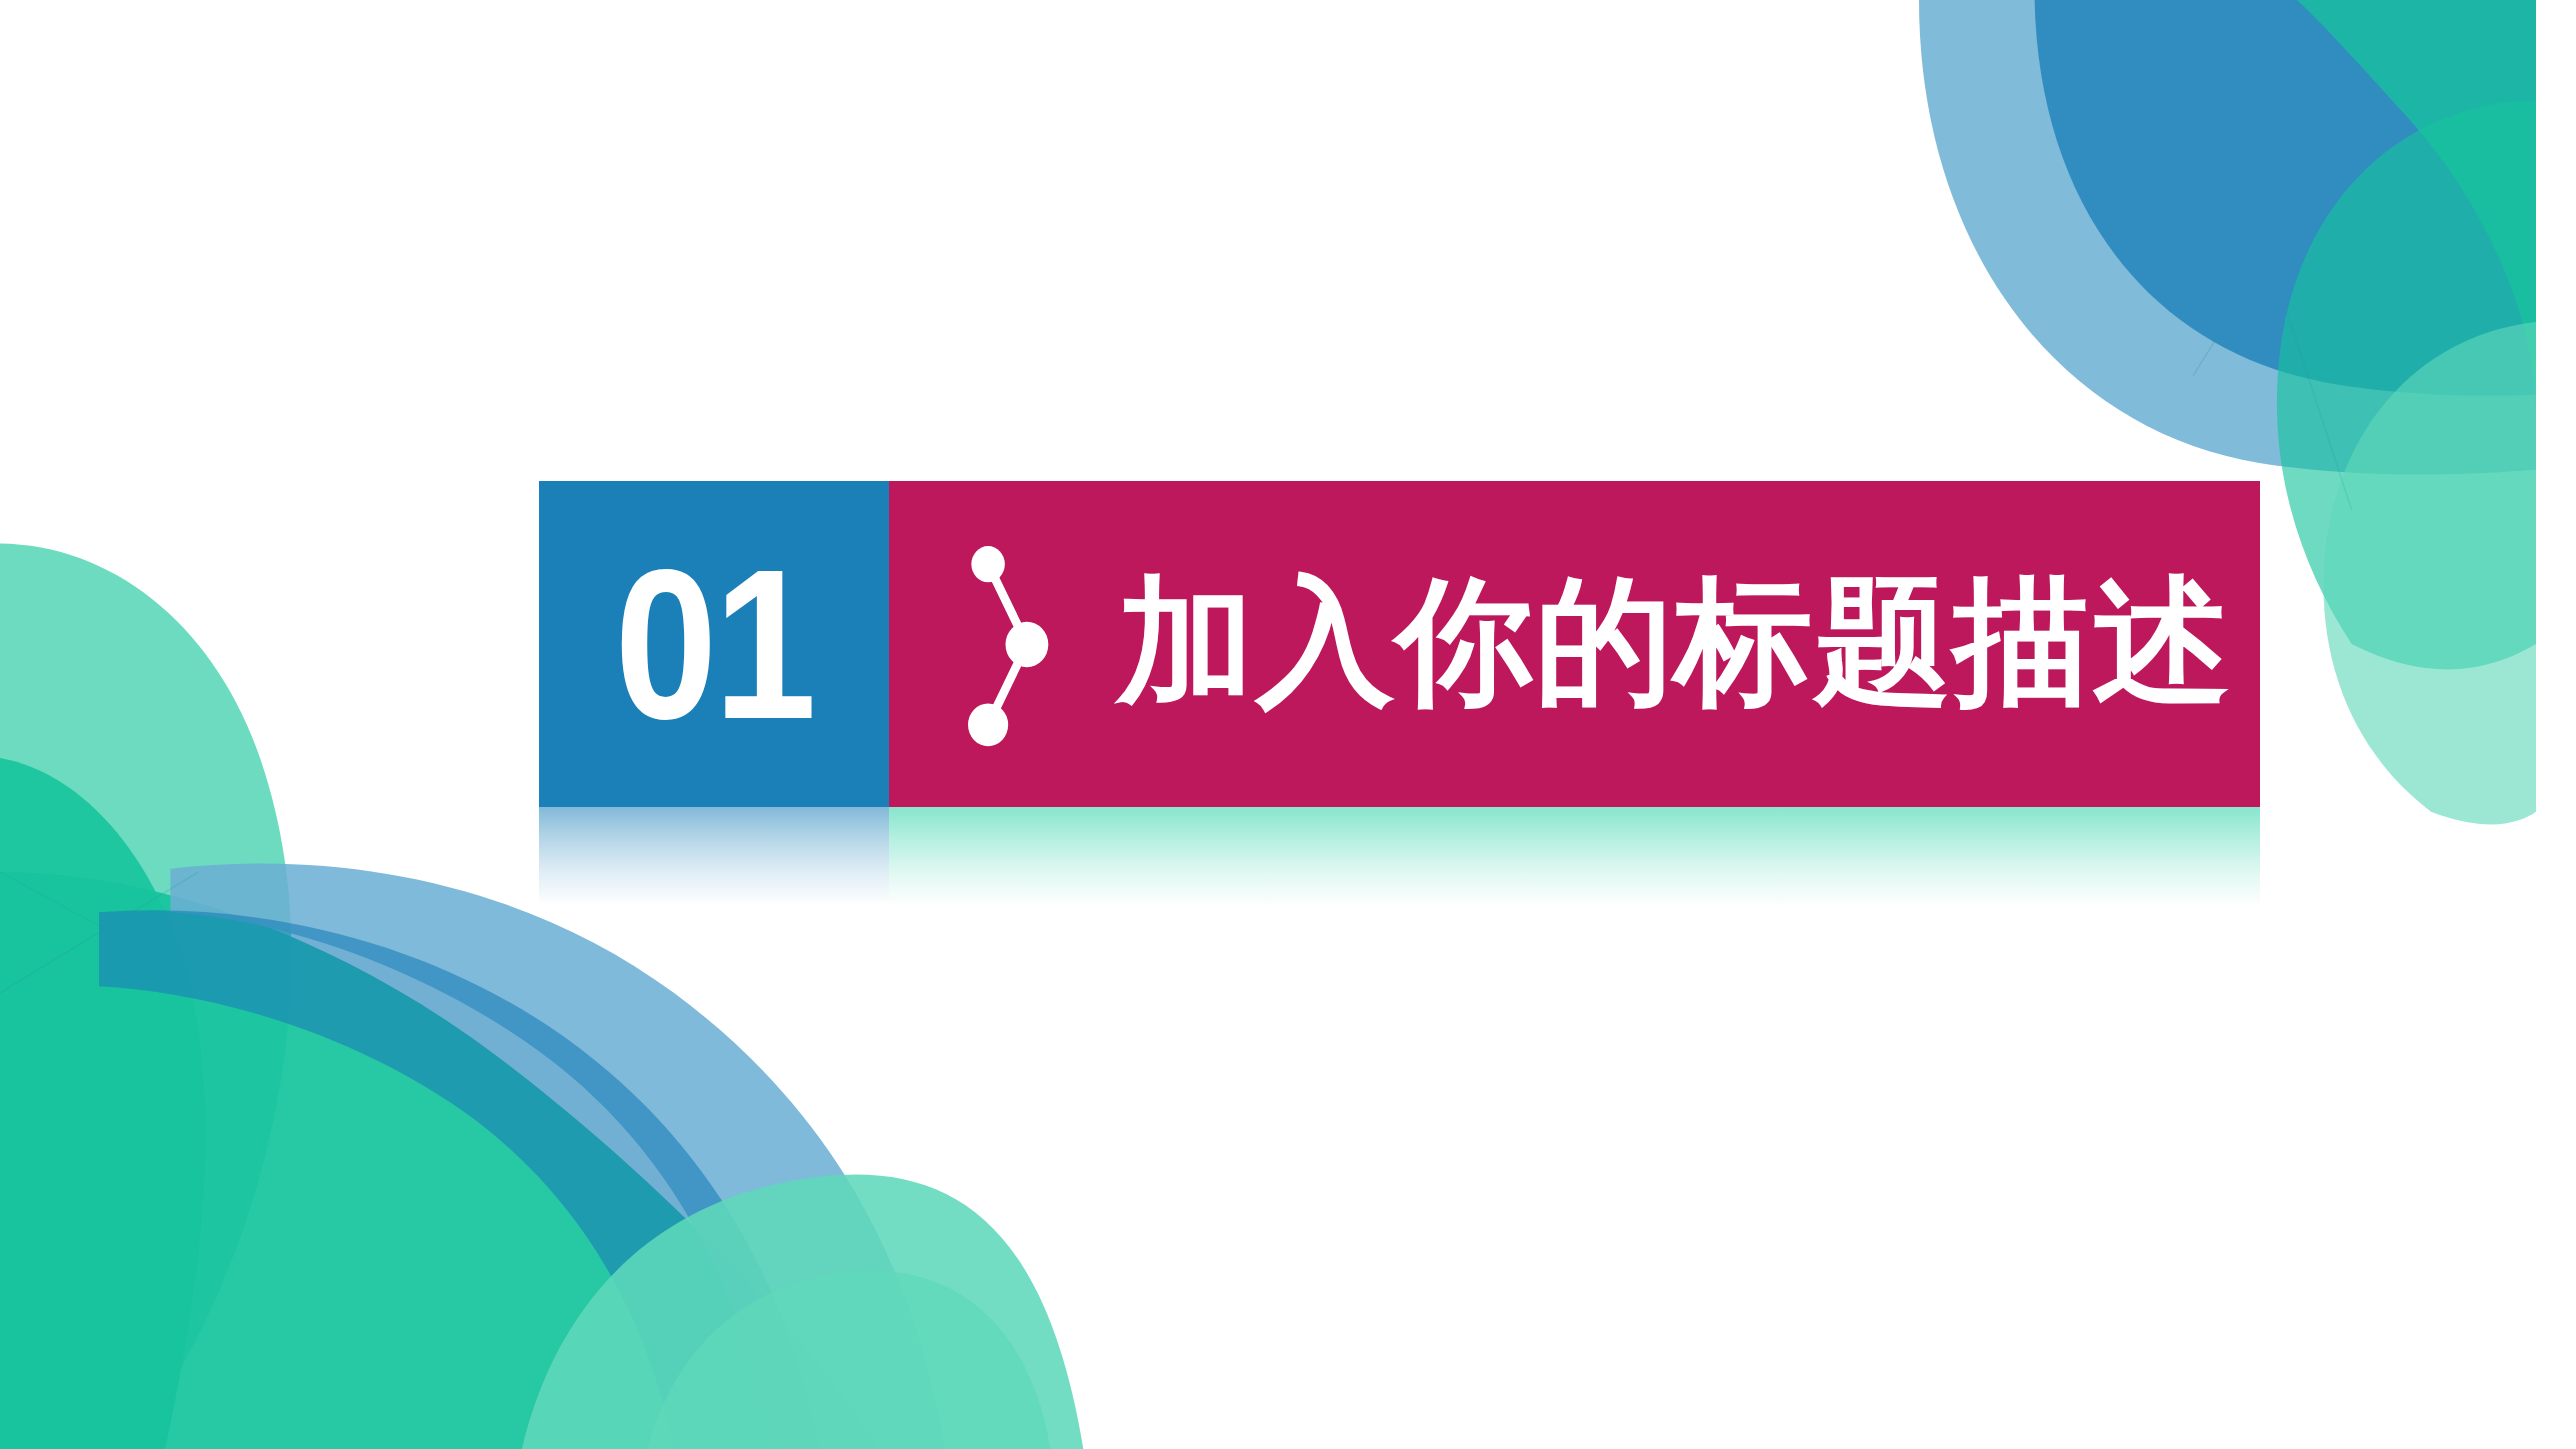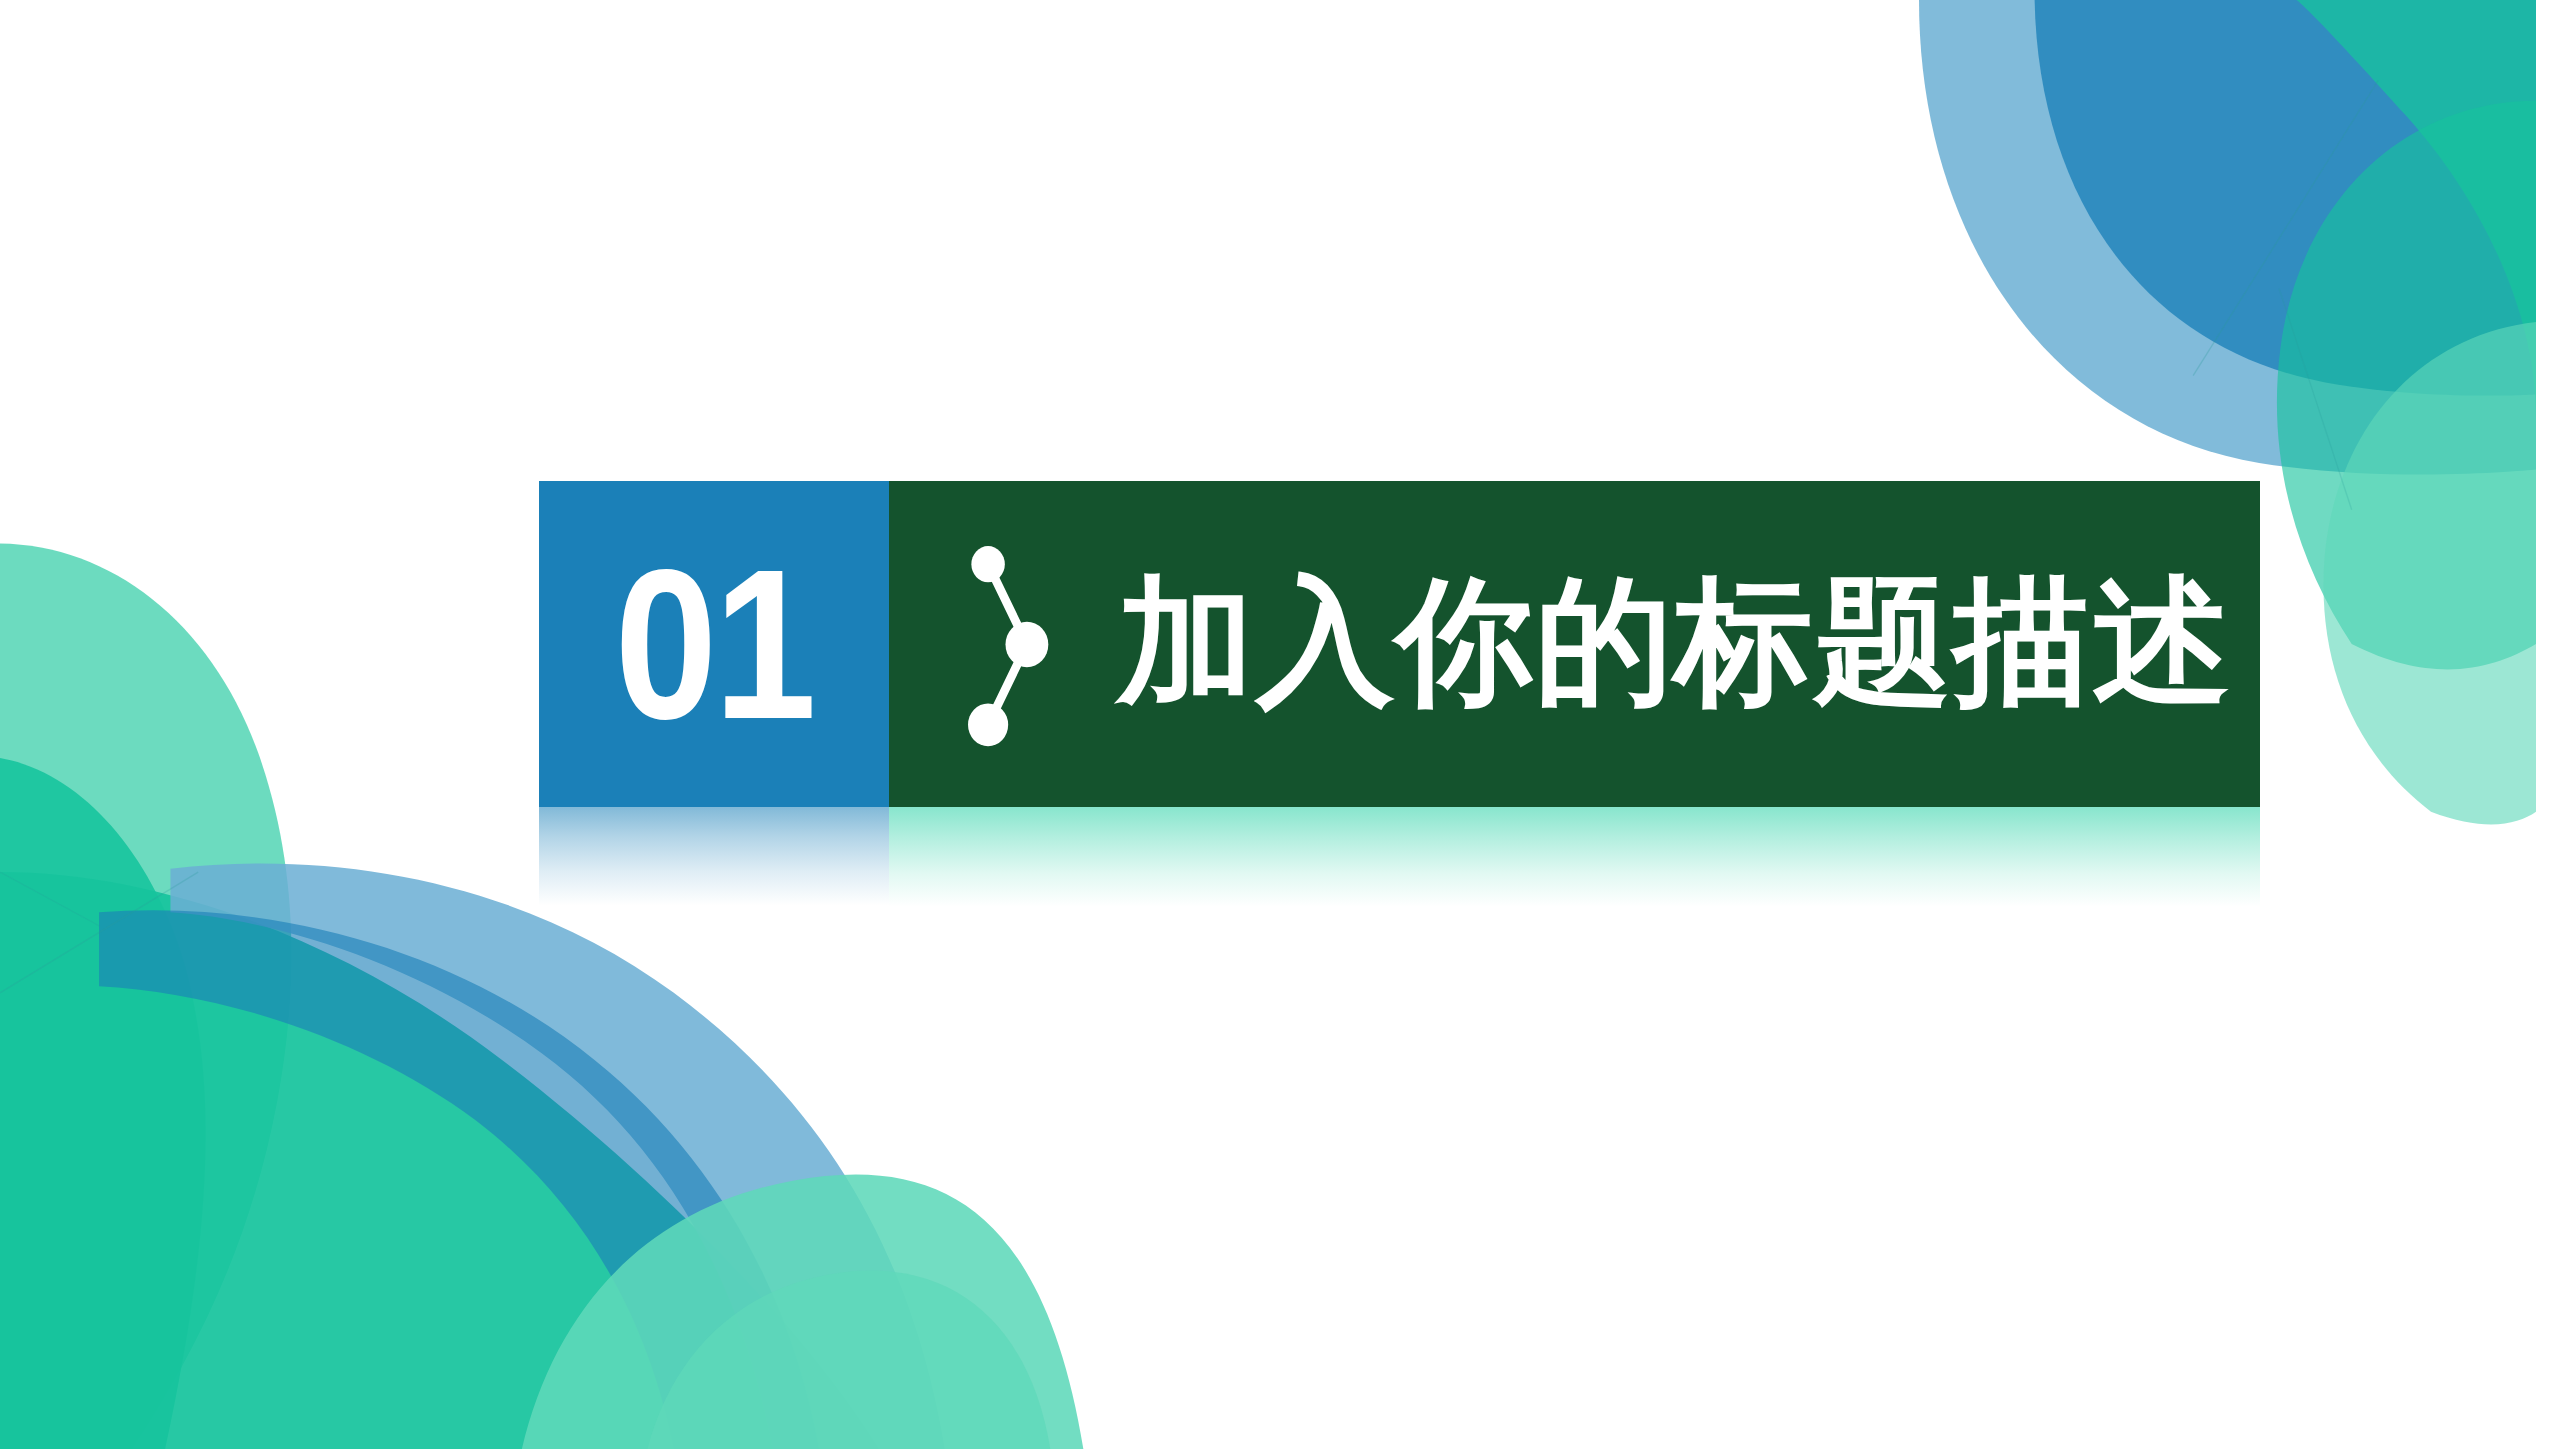--- a/index.html
+++ b/index.html
@@ -55,21 +55,21 @@
     font-size: 201px;
     font-weight: bold;
     line-height: 1;
     letter-spacing: -4px;
     transform: scaleX(0.92) scaleY(1.06);
     -webkit-font-smoothing: antialiased;
   }
 
   .banner-body {
     flex: 1 1 auto;
-    background: #14532d;
+    background: #be185d;
     display: flex;
     flex-direction: row;
     align-items: center;
     padding-left: 75px;
   }
 
   .chevron-icon {
     flex: 0 0 auto;
     width: 87px;
     height: 215px;

